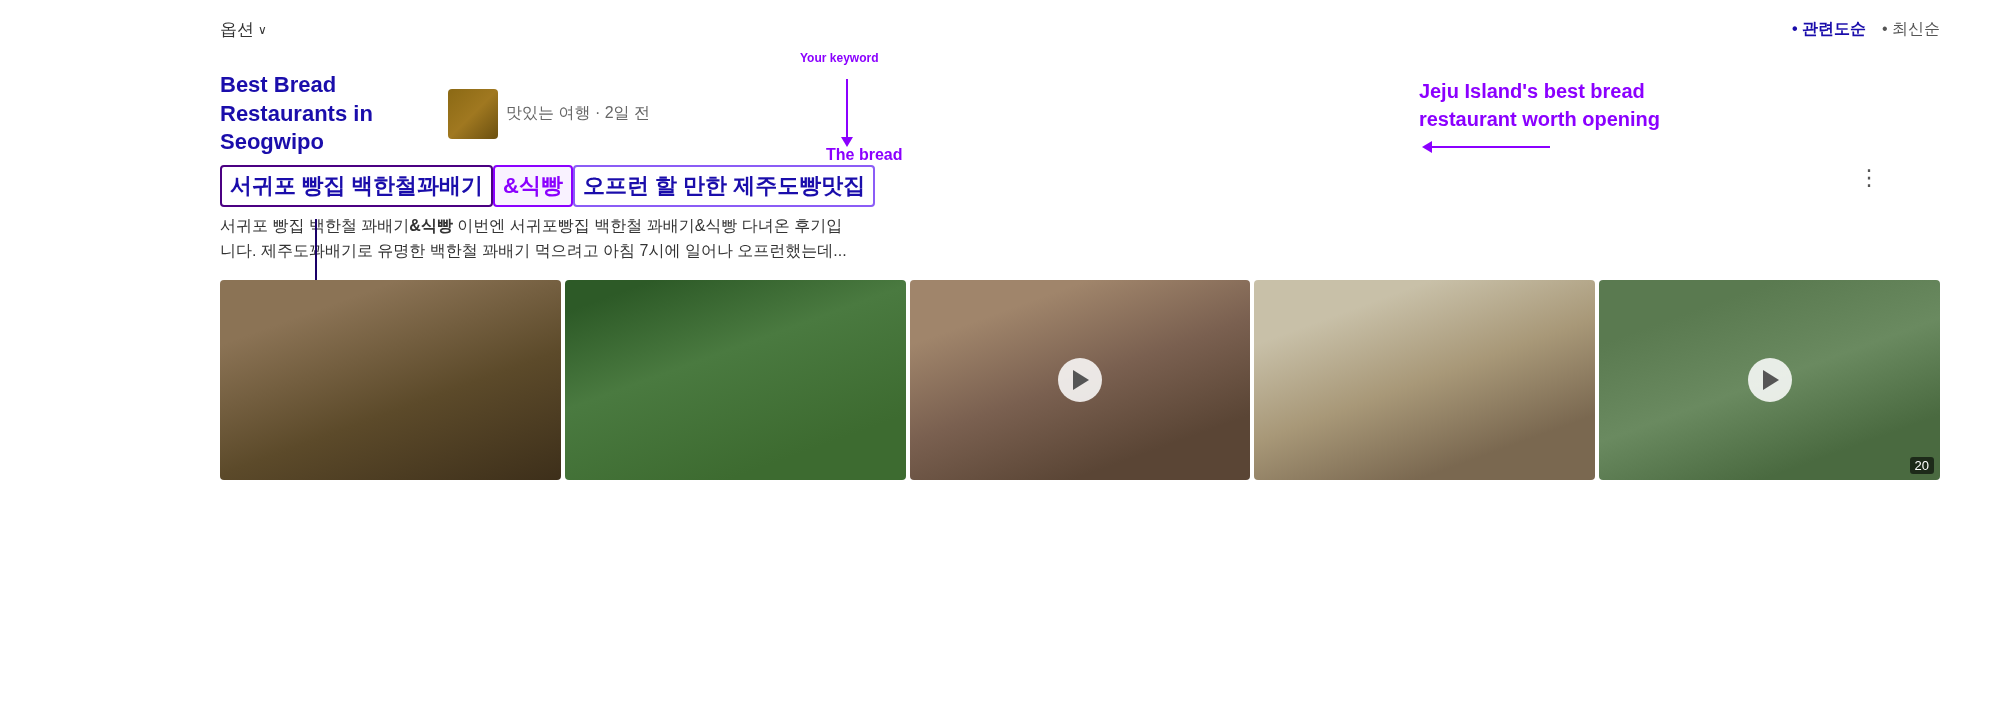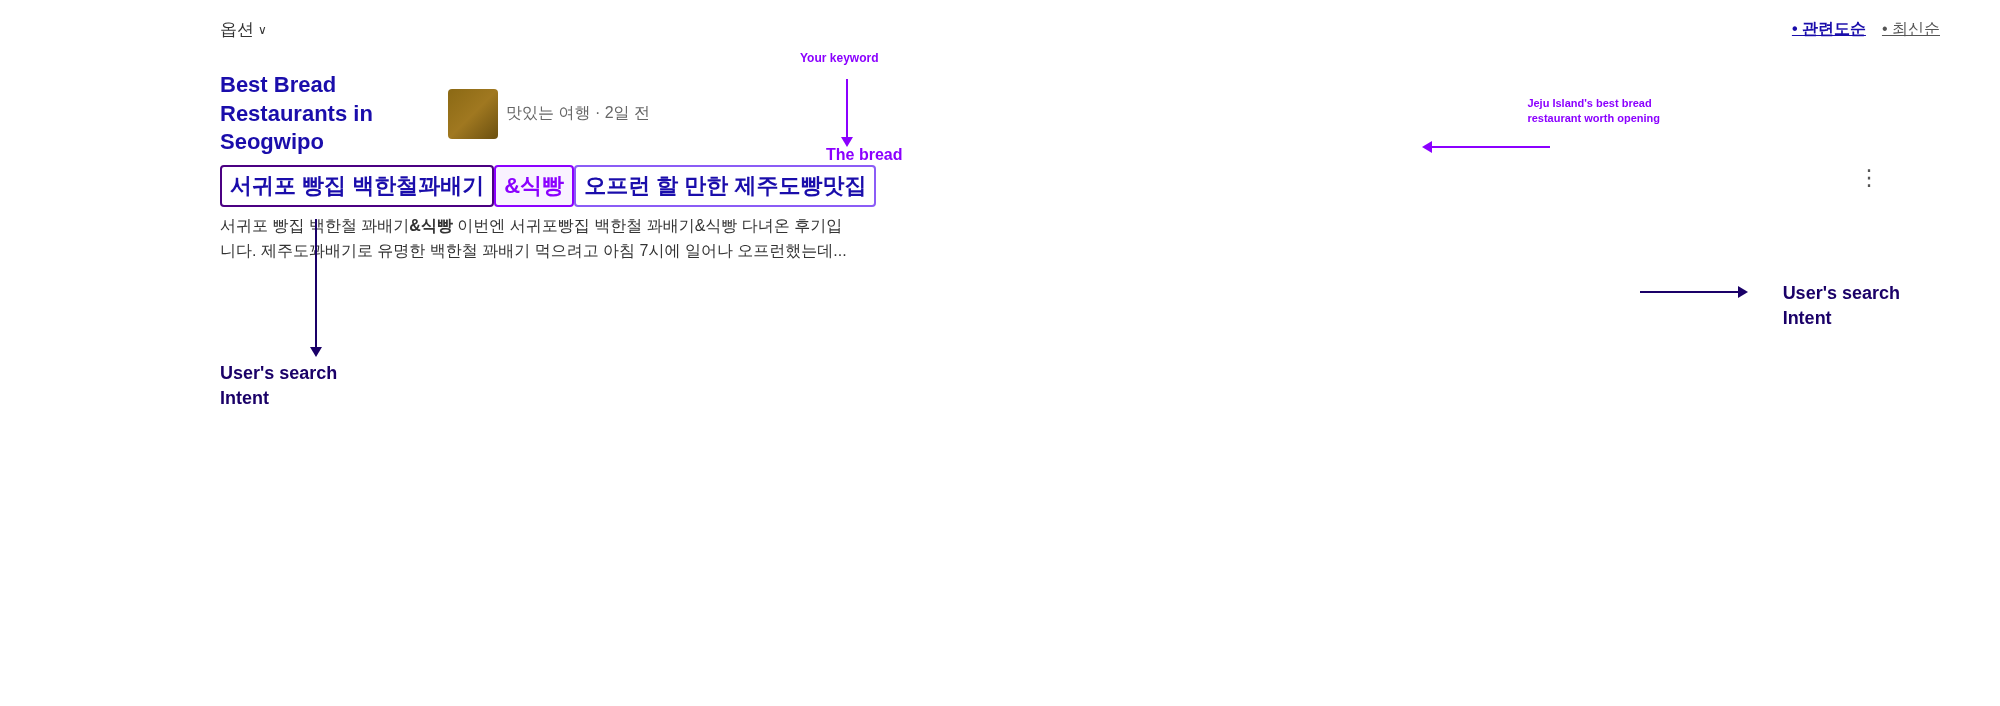--- a/index.html
+++ b/index.html
@@ -36,21 +36,20 @@
 
     .sort-options {
       display: flex;
       gap: 16px;
       color: #555;
       font-size: 16px;
     }
 
     .sort-options span {
       cursor: pointer;
-      text-decoration: underline;
     }
 
     .sort-options span.active {
       color: #1a0dab;
       font-weight: bold;
     }
 
     .dot {
       color: #555;
     }
@@ -91,24 +90,24 @@
       bottom: -8px;
       left: -5px;
       border-left: 6px solid transparent;
       border-right: 6px solid transparent;
       border-top: 10px solid #8B00FF;
     }
 
     
     .annotation-jeju {
       position: absolute;
-      top: 45px;
+      top: 26px;
       right: 280px;
       color: #8B00FF;
-      font-size: 11px;
+      font-size: 20px;
       font-weight: bold;
       line-height: 1.4;
       text-align: left;
     }
 
     .annotation-jeju-arrow {
       position: absolute;
       top: 95px;
       right: 390px;
       width: 120px;
@@ -230,20 +229,21 @@
       margin: 8px 0 6px 0;
       position: relative;
     }
 
     .box-left {
       border: 2px solid #4B0082;
       border-radius: 4px;
       padding: 4px 8px;
       display: inline-flex;
       align-items: center;
+      font-family: Liberation Serif, serif;
     }
 
     .box-keyword {
       border: 2px solid #8B00FF;
       border-radius: 4px;
       padding: 4px 8px;
       background: rgba(139,0,255,0.05);
       display: inline-flex;
       align-items: center;
       margin-left: 0;
@@ -413,15 +413,27 @@
         <span class="korean-title-text">오프런 할 만한 제주도빵맛집</span>
       </div>
       <div class="three-dots">⋮</div>
     </div>
 
     <div class="description">
       <span>서귀포 빵집 백한철 꽈배기</span><span class="desc-bold">&amp;식빵</span><span> 이번엔 서귀포빵집 백한철 꽈배기&amp;식빵 다녀온 후기입</span><br>
       <span>니다. 제주도꽈배기로 유명한 백한철 꽈배기 먹으려고 아침 7시에 일어나 오프런했는데...</span>
     </div>
 
+    <div class="image-gallery">
+      <div class="gallery-img img-1"></div>
+      <div class="gallery-img img-2"></div>
+      <div class="gallery-img img-3">
+        <div class="play-btn"></div>
+      </div>
+      <div class="gallery-img img-4"></div>
+      <div class="gallery-img img-5">
+        <div class="play-btn"></div>
+        <div class="badge-20">20</div>
+      </div>
+    </div>
 
   </div>
 </div>
 
 </body></html>

